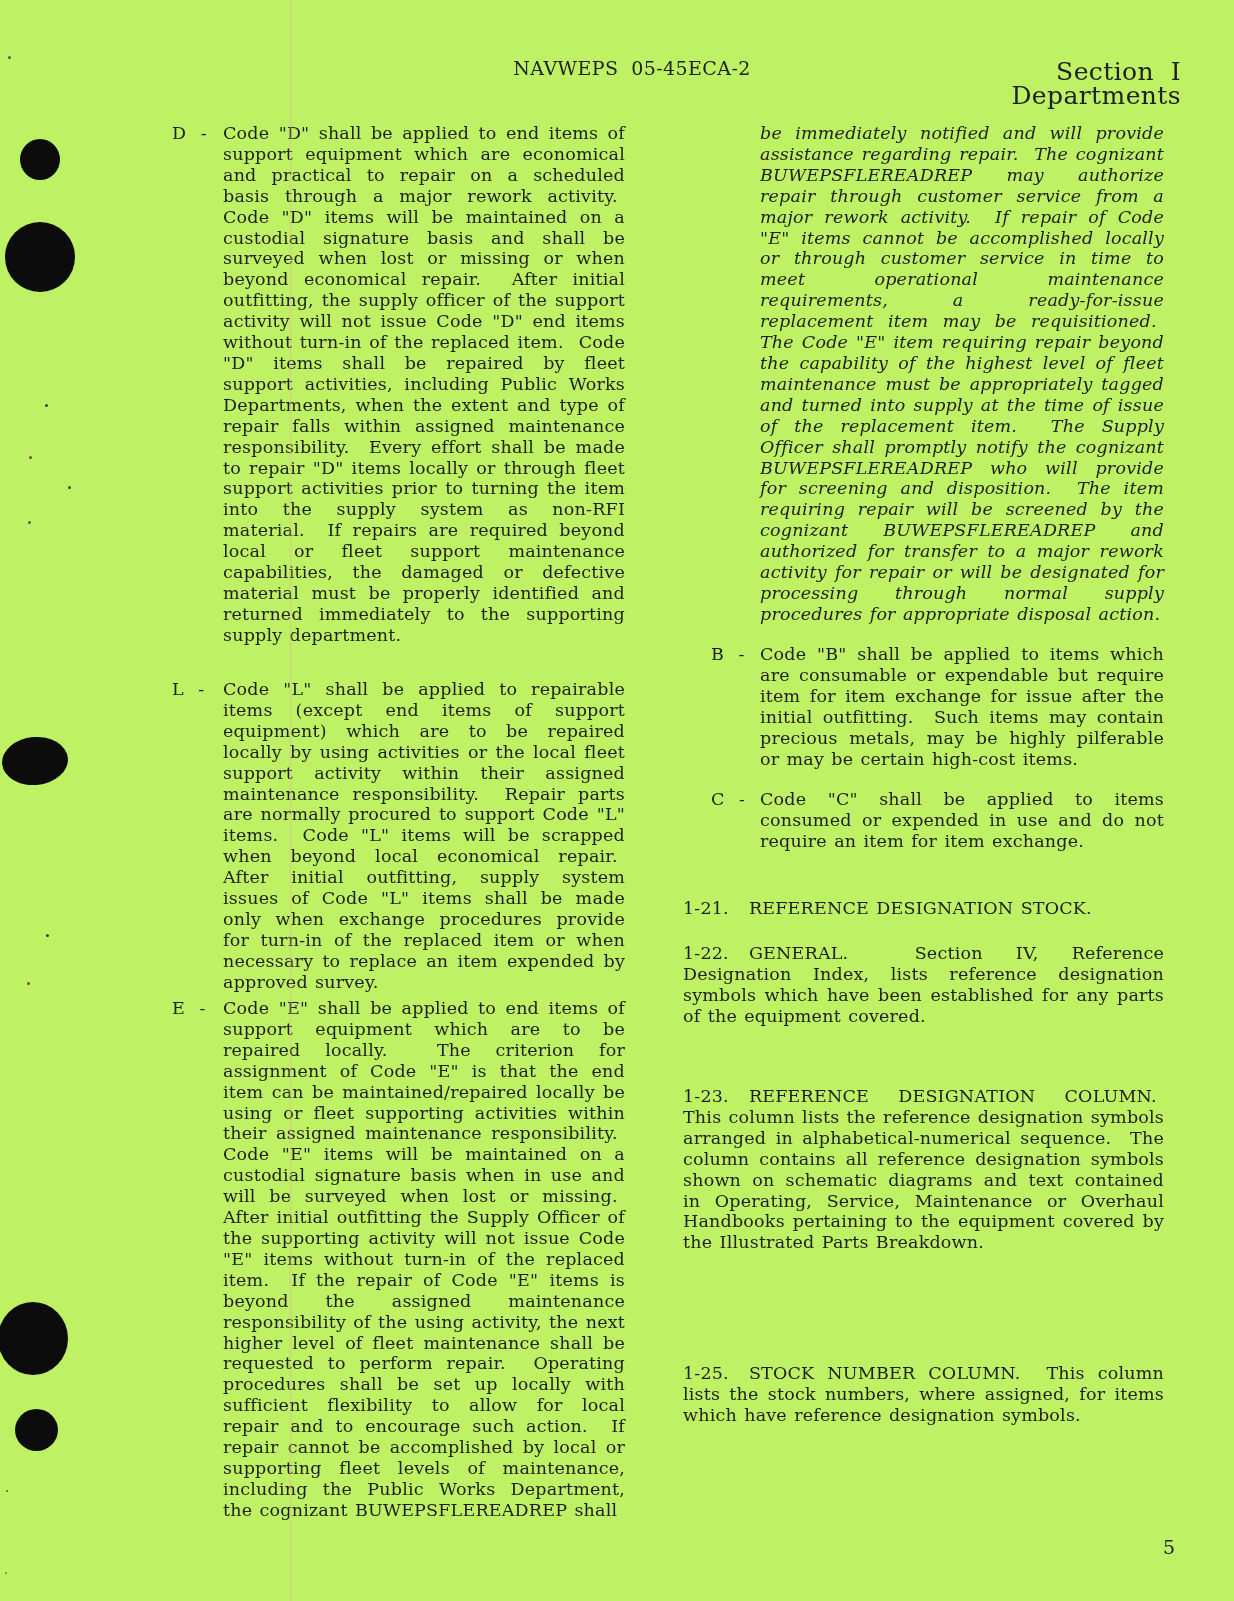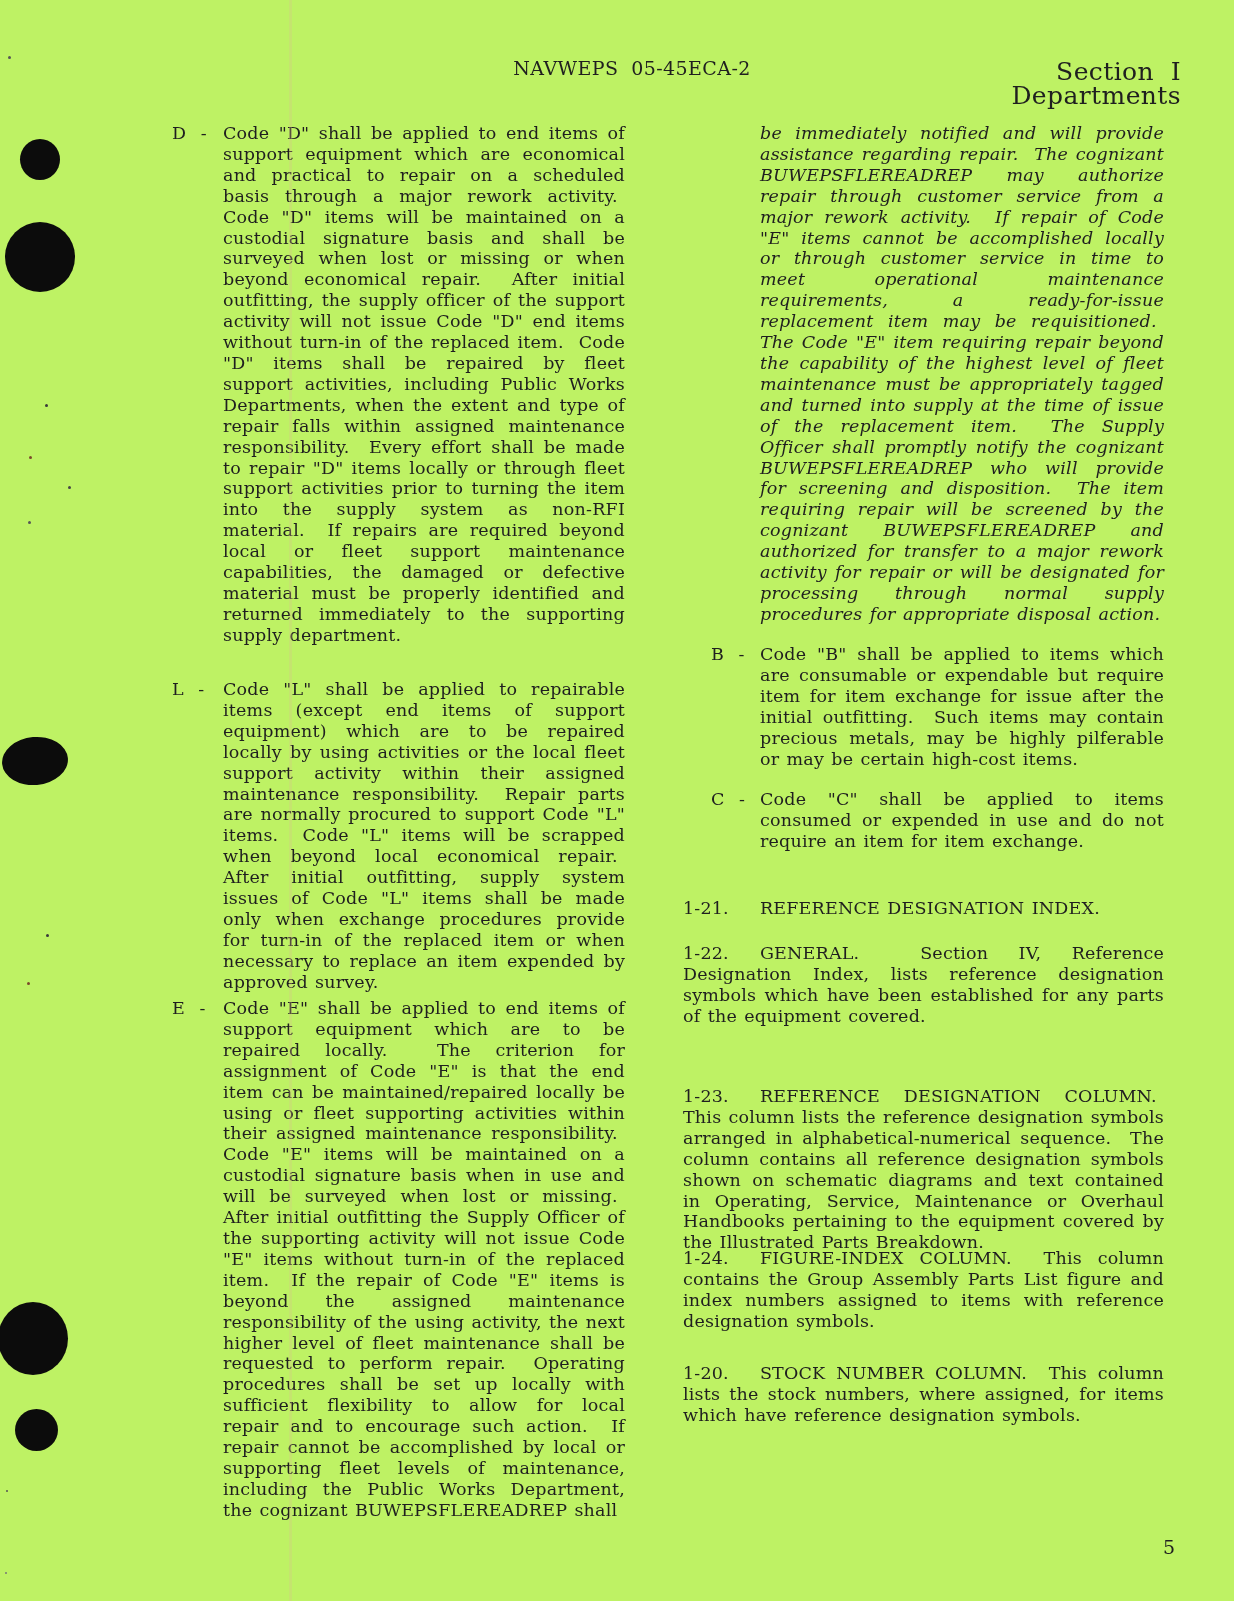--- a/index.html
+++ b/index.html
@@ -33,21 +33,21 @@
     font-size: 17.5px; line-height: 20.9px;
     text-align: justify;
     letter-spacing: 0.2px; word-spacing: 1.5px;
   }
   .hang { box-sizing: border-box; }
   .hang .lbl { position: absolute; left: 0; top: 0; white-space: nowrap; }
   .left-item  { left: 172px; width: 453px; padding-left: 51px; }
   .right-item { left: 711px; width: 453px; padding-left: 49px; }
   .cont-block { left: 760px; width: 404px; font-style: italic; }
   .numbered   { left: 683px; width: 481px; }
-  .pnum { margin-right: 31px; }
+  .pnum { margin-right: 20px; }
 
   
   #page-number {
     position: absolute; right: 59px; top: 1536px;
     font-size: 19px;
   }
 
   
   .punch { position: absolute; background: #0c0c0c; border-radius: 50%; }
   .speck { position: absolute; border-radius: 50%; }
@@ -80,33 +80,30 @@
   <div class="tblock hang right-item" style="top:644px">
     <span class="lbl">B&nbsp;&nbsp;-</span>
     <span>Code "B" shall be applied to items which are consumable or expendable but require item for item exchange for issue after the initial outfitting.&nbsp; Such items may contain precious metals, may be highly pilferable or may be certain high-cost items.</span>
   </div>
   <div class="tblock hang right-item" style="top:789px">
     <span class="lbl">C&nbsp;&nbsp;-</span>
     <span>Code "C" shall be applied to items consumed or expended in use and do not require an item for item exchange.</span>
   </div>
 
   <div class="tblock numbered" style="top:898px">
-    <span class="pnum">1-21.</span><span>REFERENCE DESIGNATION INDEX.</span>
+    <span class="pnum">1-21.</span><span>REFERENCE DESIGNATION STOCK.</span>
   </div>
   <div class="tblock numbered" style="top:943px">
     <span class="pnum">1-22.</span><span>GENERAL.&nbsp; Section IV, Reference Designation Index, lists reference designation symbols which have been established for any parts of the equipment covered.</span>
   </div>
   <div class="tblock numbered" style="top:1086px">
     <span class="pnum">1-23.</span><span>REFERENCE DESIGNATION COLUMN.&nbsp; This column lists the reference designation symbols arranged in alphabetical-numerical sequence.&nbsp; The column contains all reference designation symbols shown on schematic diagrams and text contained in Operating, Service, Maintenance or Overhaul Handbooks pertaining to the equipment covered by the Illustrated Parts Breakdown.</span>
   </div>
-  <div class="tblock numbered" style="top:1248px">
-    <span class="pnum">1-24.</span><span>FIGURE-INDEX COLUMN.&nbsp; This column contains the Group Assembly Parts List figure and index numbers assigned to items with reference designation symbols.</span>
-  </div>
   <div class="tblock numbered" style="top:1363px">
-    <span class="pnum">1-20.</span><span>STOCK NUMBER COLUMN.&nbsp; This column lists the stock numbers, where assigned, for items which have reference designation symbols.</span>
+    <span class="pnum">1-25.</span><span>STOCK NUMBER COLUMN.&nbsp; This column lists the stock numbers, where assigned, for items which have reference designation symbols.</span>
   </div>
 
   <div id="page-number">5</div>
 
 <div class="punch" style="left: 20px; top: 139px; width: 40px; height: 41px; transform: rotate(0deg); background: rgb(12, 12, 12);"></div>
     <div class="punch" style="left: 5px; top: 222px; width: 70px; height: 70px; transform: rotate(0deg); background: rgb(12, 12, 12);"></div>
     <div class="punch" style="left: 2px; top: 737px; width: 66px; height: 48px; transform: rotate(-5deg); background: rgb(12, 12, 12);"></div>
     <div class="punch" style="left: -2px; top: 1302px; width: 70px; height: 73px; transform: rotate(0deg); background: rgb(12, 12, 12);"></div>
     <div class="punch" style="left: 15px; top: 1409px; width: 43px; height: 42px; transform: rotate(0deg); background: rgb(12, 12, 12);"></div>
     <div class="speck" style="left: 8px; top: 56px; width: 3px; height: 3px; background: rgb(85, 85, 85);"></div>

